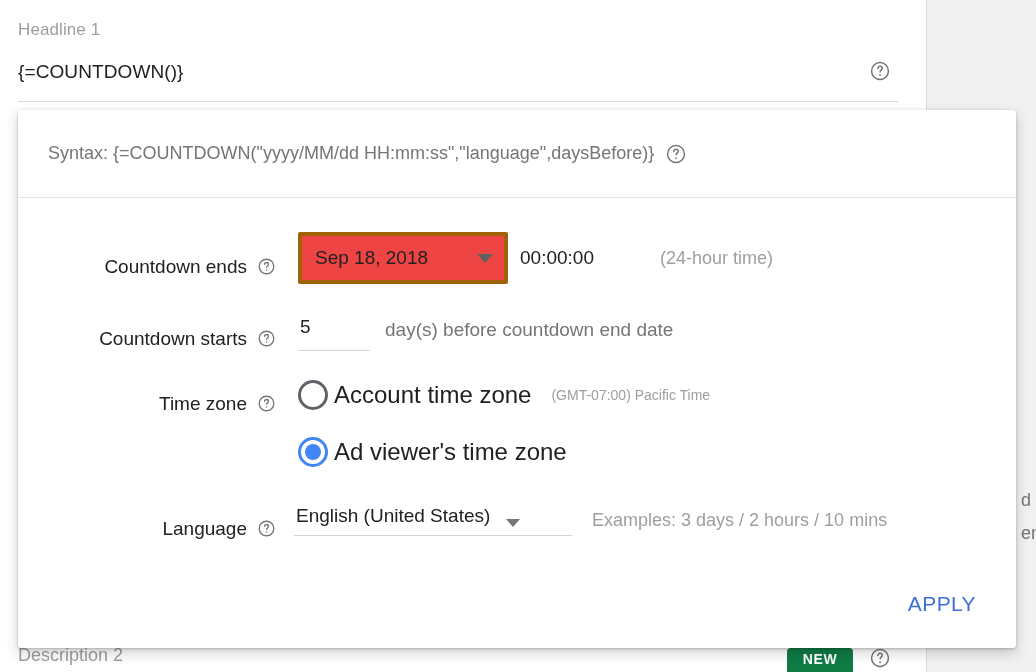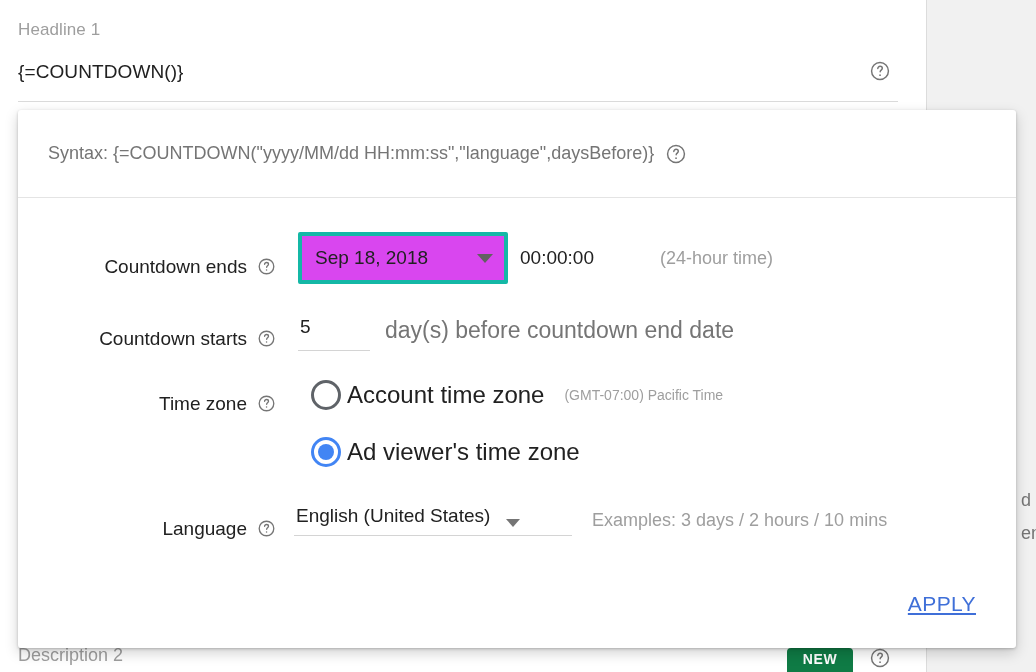--- a/index.html
+++ b/index.html
@@ -195,22 +195,22 @@
     display: flex;
     align-items: center;
     padding-left: 22px;
     flex: 1;
   }
 
   
   .date-select {
     width: 210px;
     height: 52px;
-    background: #d946ef;
-    border: 4px solid #14b8a6;
+    background: #ef4444;
+    border: 4px solid #a16207;
     border-radius: 2px;
     display: flex;
     align-items: center;
     justify-content: space-between;
     padding: 0 11px 0 13px;
     cursor: pointer;
   }
 
   .date-select .value {
     font-size: 19px;
@@ -248,28 +248,28 @@
     border-bottom: 1px solid #d4d4d4;
     background: transparent;
     font-family: "Liberation Sans", sans-serif;
     font-size: 19px;
     color: #212121;
     padding: 0 2px 6px 2px;
     outline: none;
   }
 
   .after-input-text {
-    font-size: 23px;
+    font-size: 19px;
     color: #757575;
     margin-left: 15px;
     white-space: nowrap;
   }
 
   
-  .radio-row { height: 57px; gap: 13px; }
+  .radio-row { height: 57px; }
 
   .radio {
     width: 30px; height: 30px;
     border-radius: 50%;
     border: 3px solid #5f6368;
     background: #ffffff;
     display: inline-block;
     position: relative;
     cursor: pointer;
     flex: none;
@@ -345,21 +345,20 @@
 
   .apply-btn {
     background: transparent;
     border: none;
     color: #3f6fd8;
     font-family: "Liberation Sans", sans-serif;
     font-size: 21px;
     letter-spacing: .4px;
     padding: 9px 12px;
     cursor: pointer;
-    text-decoration: underline;
   }
 </style>
 </head>
 <body>
 
 <div class="bg-page">
 
   <div class="bg-right-panel"></div>
 
   <div class="bg-field-label">Headline 1</div>

